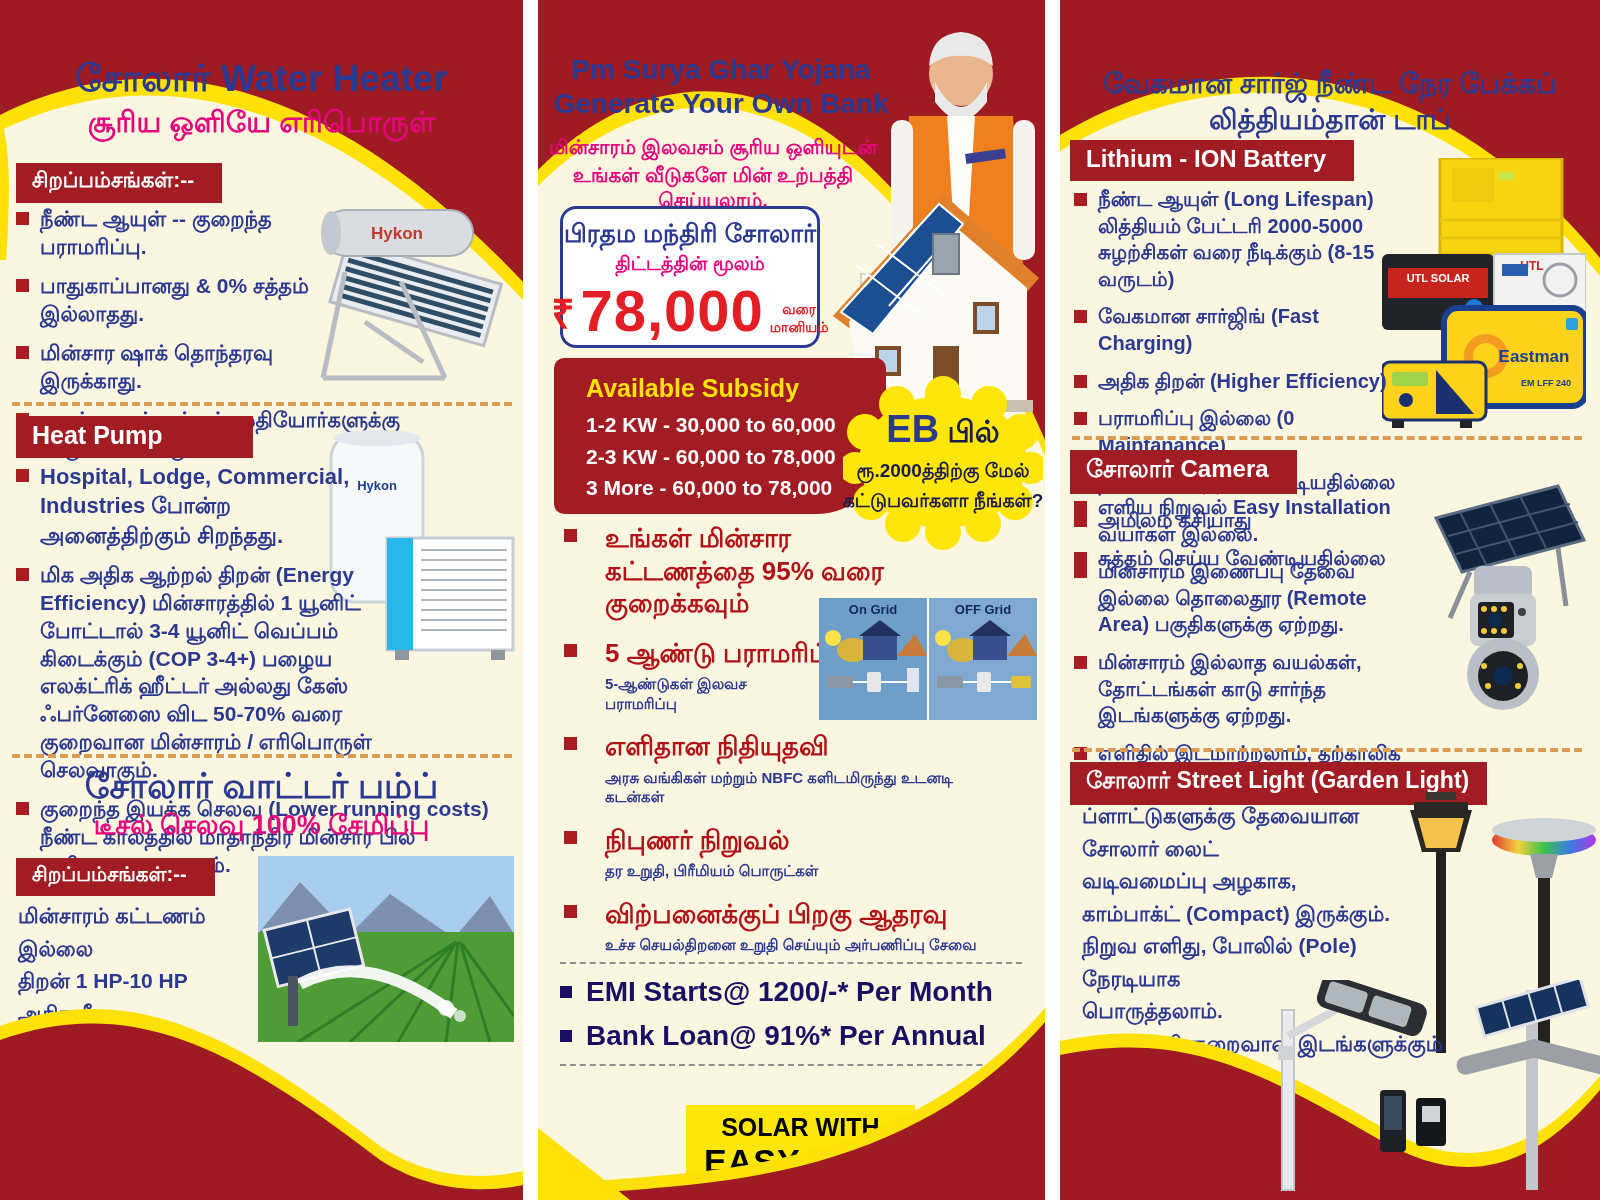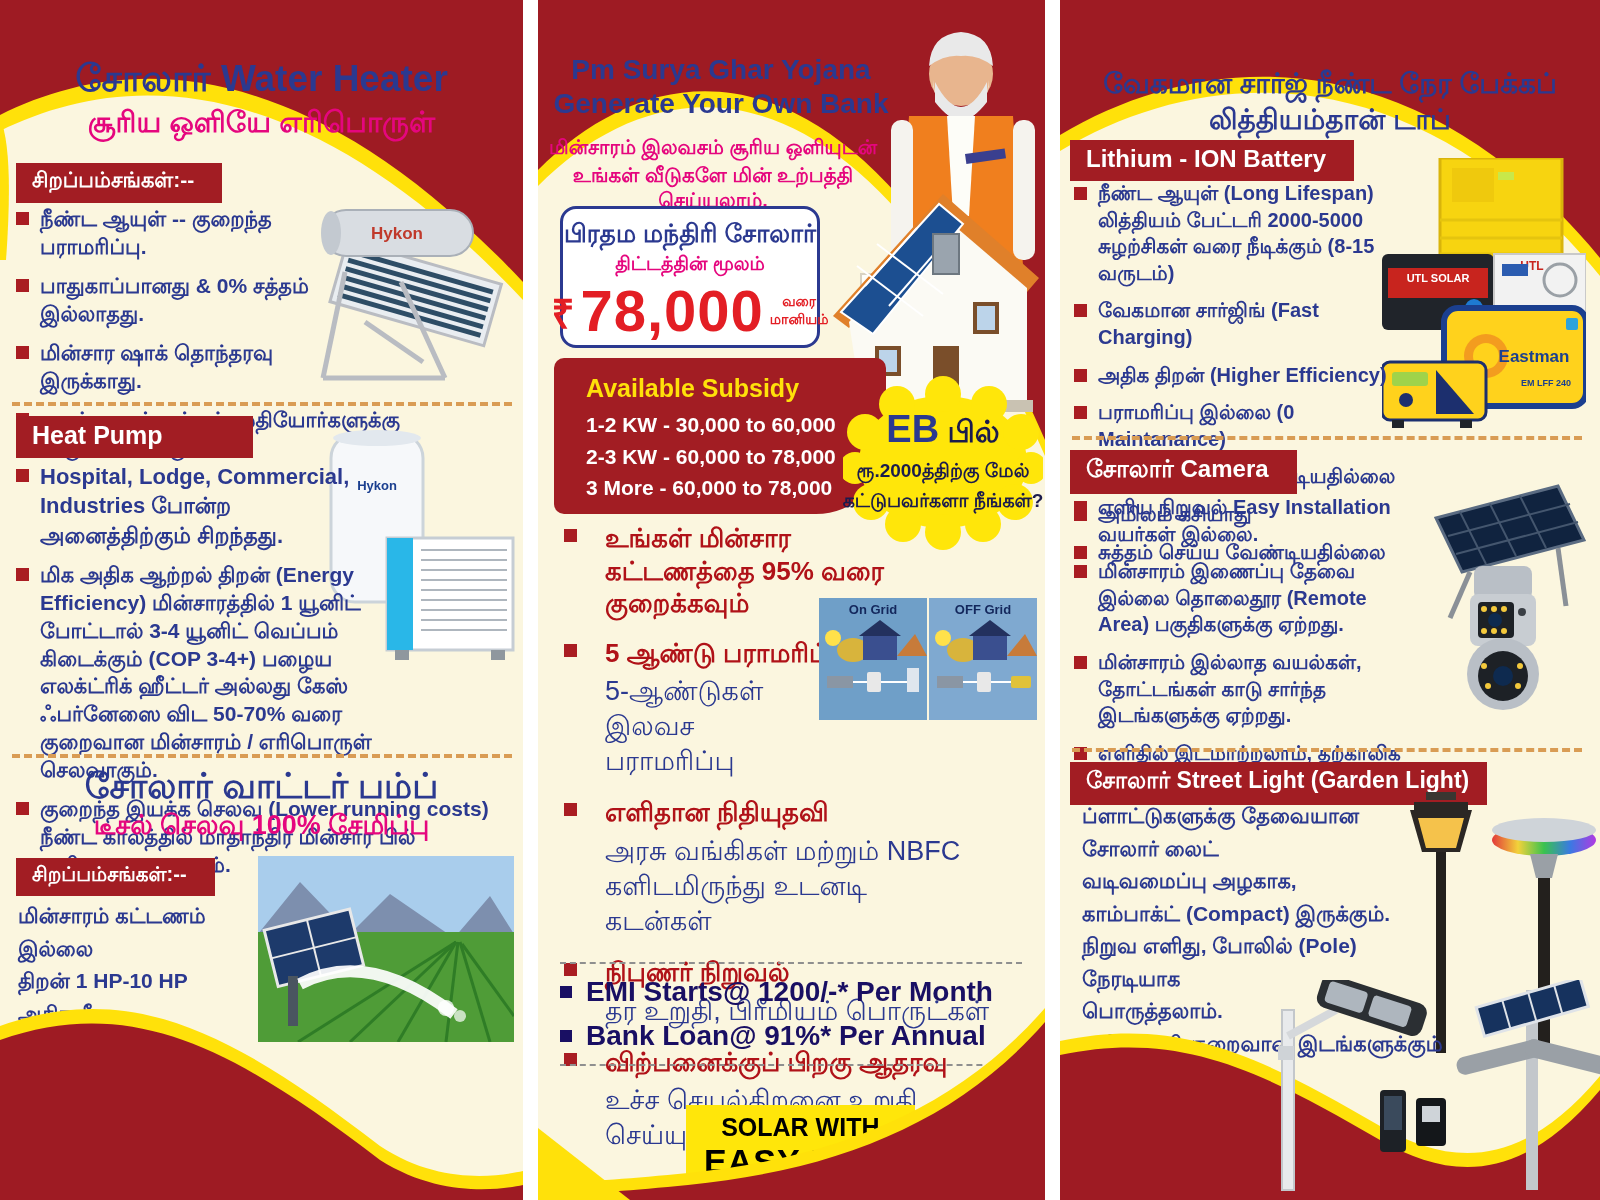--- a/index.html
+++ b/index.html
@@ -16,21 +16,21 @@
   .blist{position:absolute;margin:0;padding:0;list-style:none;}
   .blist li{display:flex;gap:11px;margin-bottom:11px;}
   .sq{flex:0 0 13px;width:13px;height:13px;background:#A91D22;margin-top:7px;}
   .btxt{color:#2B3990;font-size:21px;line-height:1.33;font-weight:bold;}
   .dash{position:absolute;border-top:4px dashed #D99C54;}
   .dash2{position:absolute;border-top:2px dashed #8f8f8f;}
   .pricebox{position:absolute;background:#ffffff;border:3px solid #2B3990;border-radius:16px;text-align:center;}
   .subsidy{position:absolute;background:#A21D23;border-radius:10px 10px 70px 10px;color:#fff;}
   .ben{display:flex;gap:28px;margin-bottom:17px;}
   .ben-head{color:#B01218;font-weight:bold;font-size:26px;line-height:1.25;}
-  .ben-sub{color:#2B3990;font-weight:normal;font-size:27px;line-height:1.3;margin-top:5px;}
+  .ben-sub{color:#2B3990;font-weight:bold;font-size:15px;line-height:1.3;margin-top:5px;}
   .emi-line{display:flex;gap:14px;align-items:flex-start;color:#190f63;font-weight:bold;font-size:28px;margin:12px 0;text-align:center;}
   .emi-sq{flex:0 0 12px;width:12px;height:12px;background:#190f63;margin-top:10px;}
   .easyemi{position:absolute;background:#FFE60A;text-align:center;color:#000;padding:8px 18px 10px 18px;margin-top:17px;}
   .lines20 > div{color:#2B3990;font-weight:bold;font-size:21px;line-height:1.55;}
   svg text{font-family:"Liberation Sans",sans-serif;}
 </style>
 </head>
 <body>
 
 <div class="page">
@@ -213,21 +213,21 @@
     <div class="ttl" style="top:88px;left:8px;width:350px;font-size:28px;">Generate Your Own Bank</div>
     <div class="mag" style="top:136px;left:0;width:350px;font-size:20px;">மின்சாரம் இலவசம் சூரிய ஒளியுடன்</div>
     <div class="mag" style="top:164px;left:0;width:350px;font-size:20px;">உங்கள் வீடுகளே மின் உற்பத்தி செய்யலாம்.</div>
 
     <div class="pricebox" style="left:22px;top:206px;width:254px;height:136px;">
       <div style="margin-top:10px;color:#2B3990;font-weight:bold;font-size:25px;">பிரதம மந்திரி சோலார்</div>
       <div style="color:#E5067E;font-weight:bold;font-size:19px;margin-top:2px;">திட்டத்தின் மூலம்</div>
       <div style="display:flex;justify-content:center;align-items:flex-start;gap:6px;margin-top:0px;">
         <span style="color:#E31E24;font-weight:bold;font-size:40px;margin-top:8px;">₹</span>
         <span style="color:#E31E24;font-weight:bold;font-size:58px;letter-spacing:1px;">78,000</span>
-        <span style="display:flex;flex-direction:column;margin-top:16px;">
+        <span style="display:flex;flex-direction:column;margin-top:24px;">
           <span style="color:#E31E24;font-weight:bold;font-size:14px;">வரை</span>
           <span style="color:#E31E24;font-weight:bold;font-size:14px;">மானியம்</span>
         </span>
       </div>
     </div>
 
     <div class="subsidy" style="left:16px;top:358px;width:300px;height:140px;padding:16px 0 0 32px;">
       <div style="color:#FFE10A;font-weight:bold;font-size:25px;margin-bottom:6px;">Available Subsidy</div>
       <div style="font-weight:bold;font-size:21px;line-height:1.5;">1-2 KW - 30,000 to 60,000</div>
       <div style="font-weight:bold;font-size:21px;line-height:1.5;">2-3 KW - 60,000 to 78,000</div>
@@ -383,21 +383,21 @@
       <text x="164" y="228" font-size="9" font-weight="bold" fill="#1b3f8f" text-anchor="middle">EM LFF 240</text>
       <rect x="184" y="160" width="12" height="12" rx="2" fill="#2ea3db"></rect>
       <rect x="0" y="204" width="104" height="58" rx="8" fill="#ffd21c" stroke="#1c2f6e" stroke-width="3"></rect>
       <polygon points="54,212 92,256 54,256" fill="#1c2f6e"></polygon>
       <rect x="10" y="214" width="36" height="14" rx="3" fill="#9fd34a"></rect>
       <circle cx="24" cy="242" r="7" fill="#1c2f6e"></circle>
       <rect x="10" y="262" width="12" height="8" fill="#20242a"></rect>
         <rect x="78" y="262" width="12" height="8" fill="#20242a"></rect>
     </svg>
 
-    <ul class="blist" style="left:14px;top:180px;width:330px;">
+    <ul class="blist" style="left:14px;top:186px;width:330px;">
       <li>
           <span class="sq"></span>
           <span class="btxt" style="width:300px;font-size:20px;">நீண்ட ஆயுள் (Long Lifespan) லித்தியம் பேட்டரி 2000-5000 சுழற்சிகள் வரை நீடிக்கும் (8-15 வருடம்)</span>
         </li>
       <li>
           <span class="sq"></span>
           <span class="btxt" style="font-size:20px;">வேகமான சார்ஜிங் (Fast Charging)</span>
         </li>
       <li>
           <span class="sq"></span>

